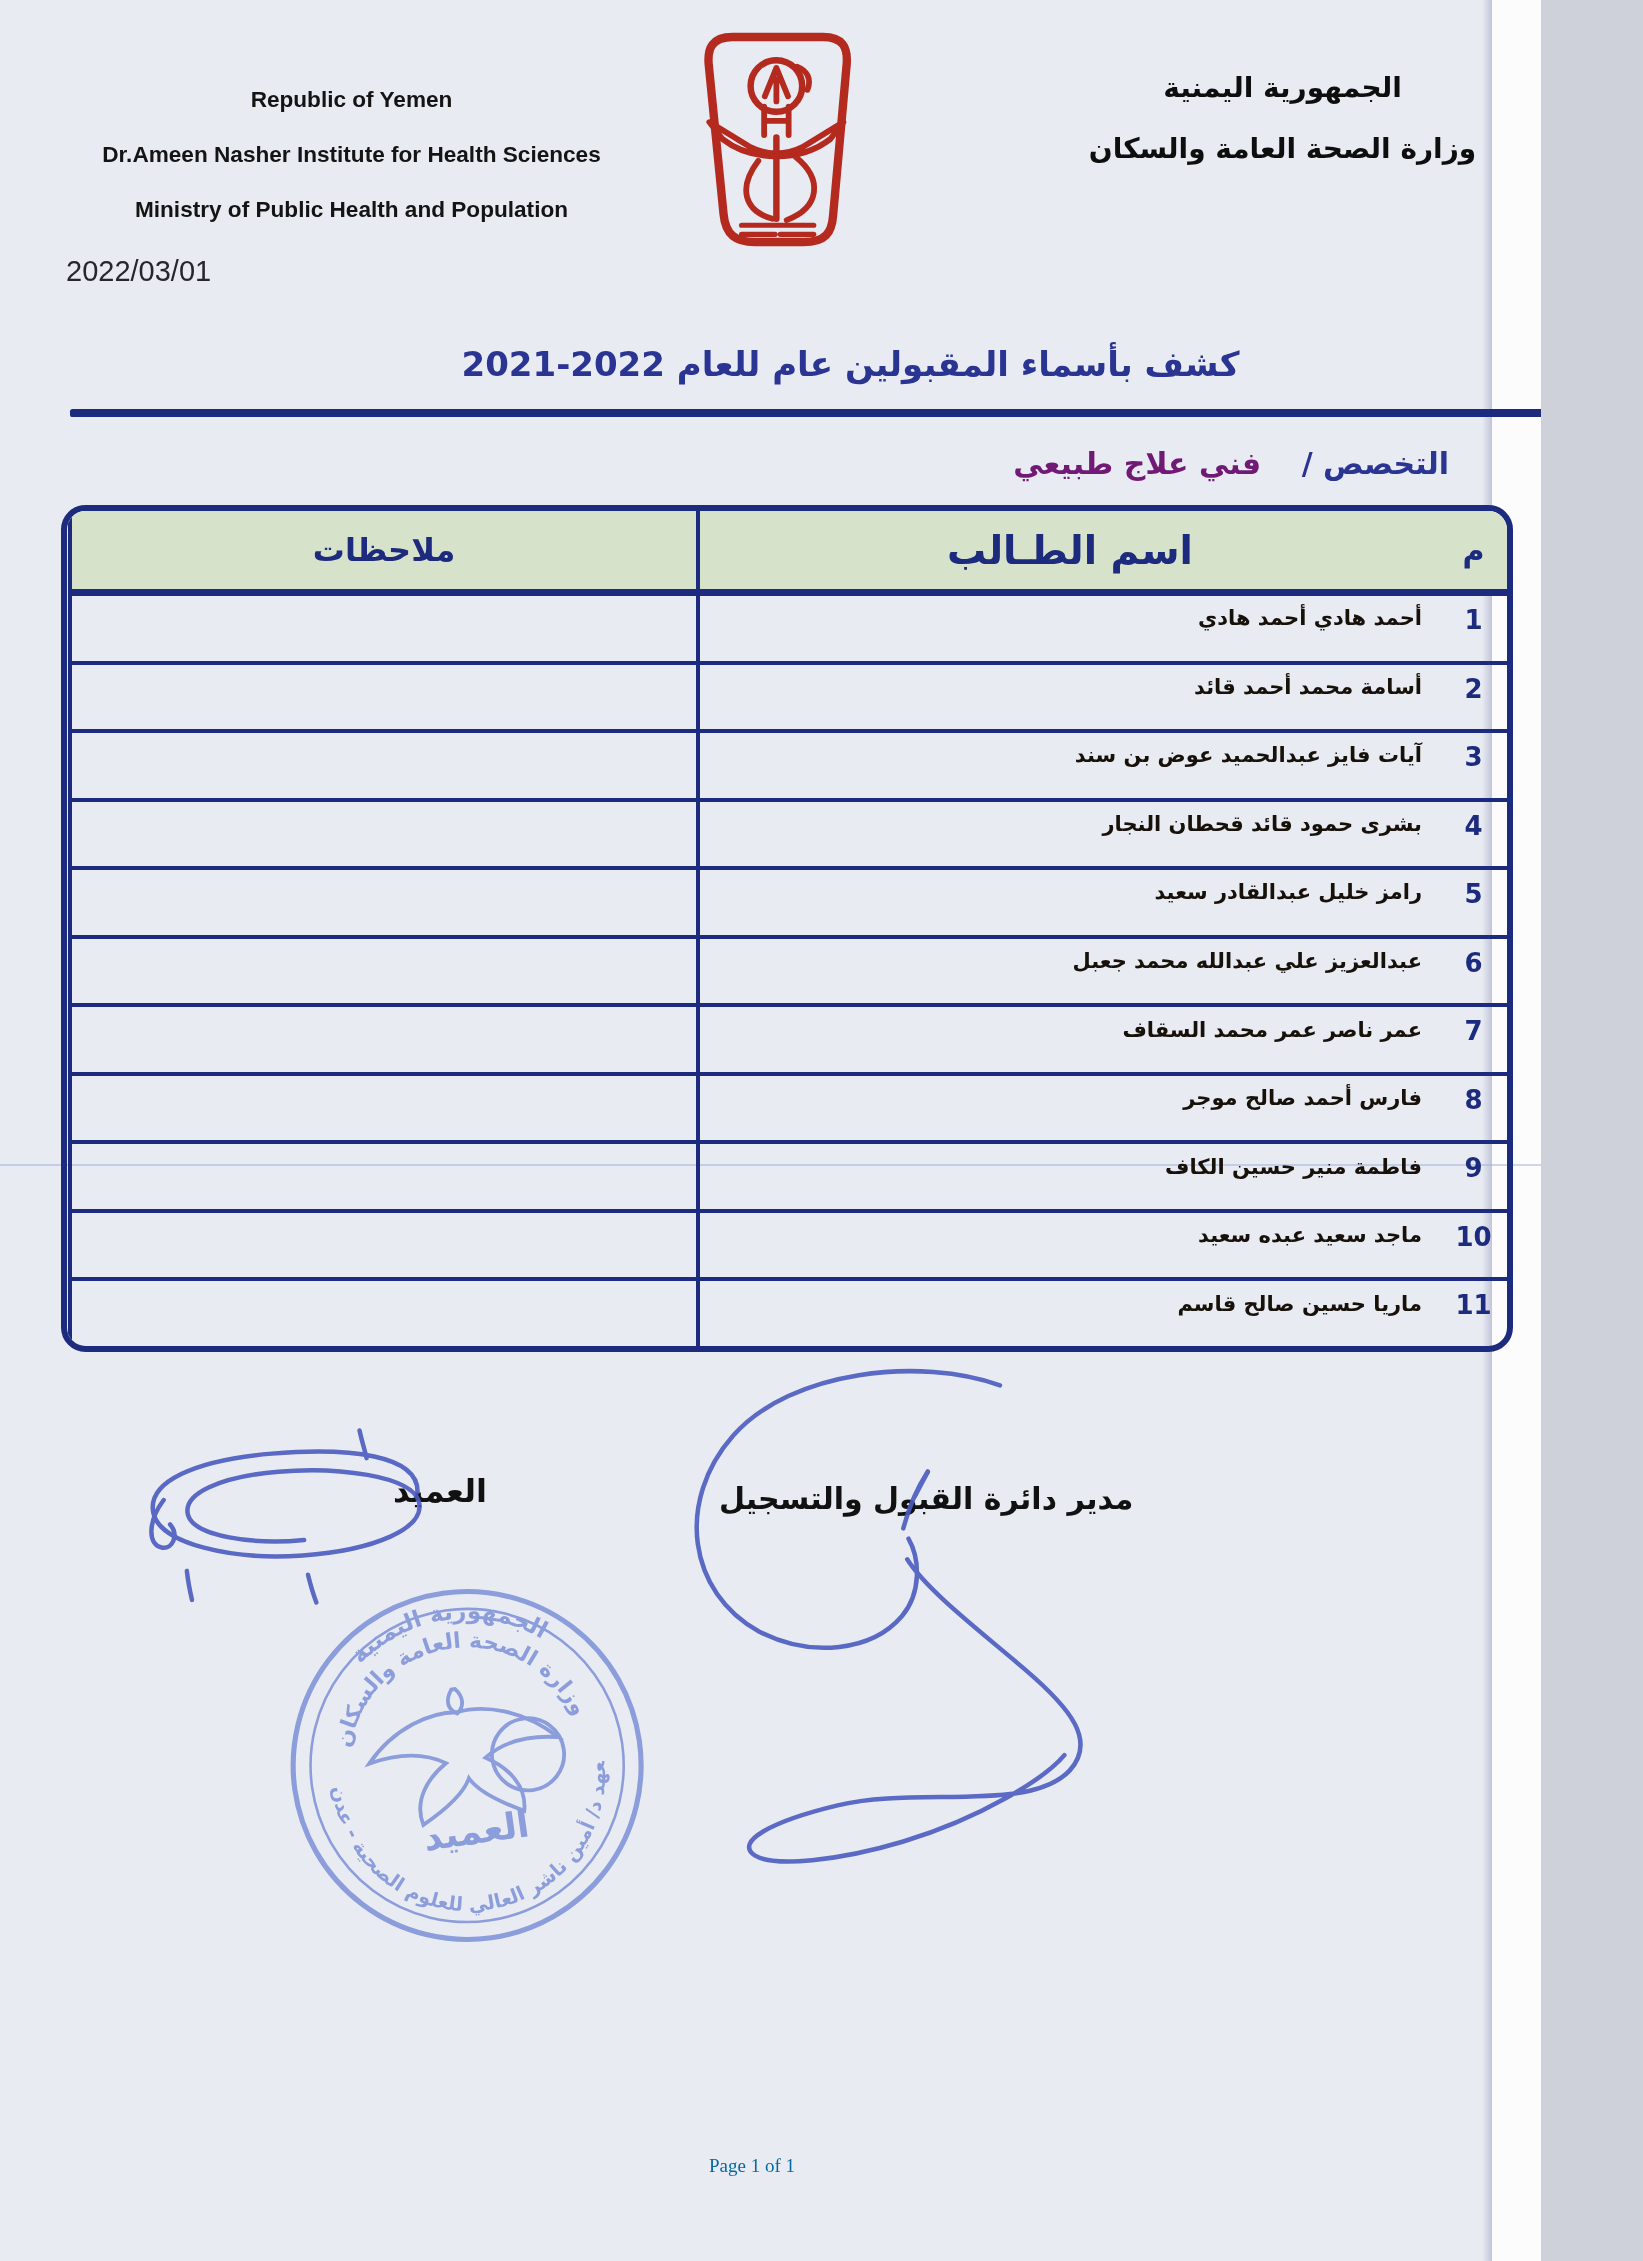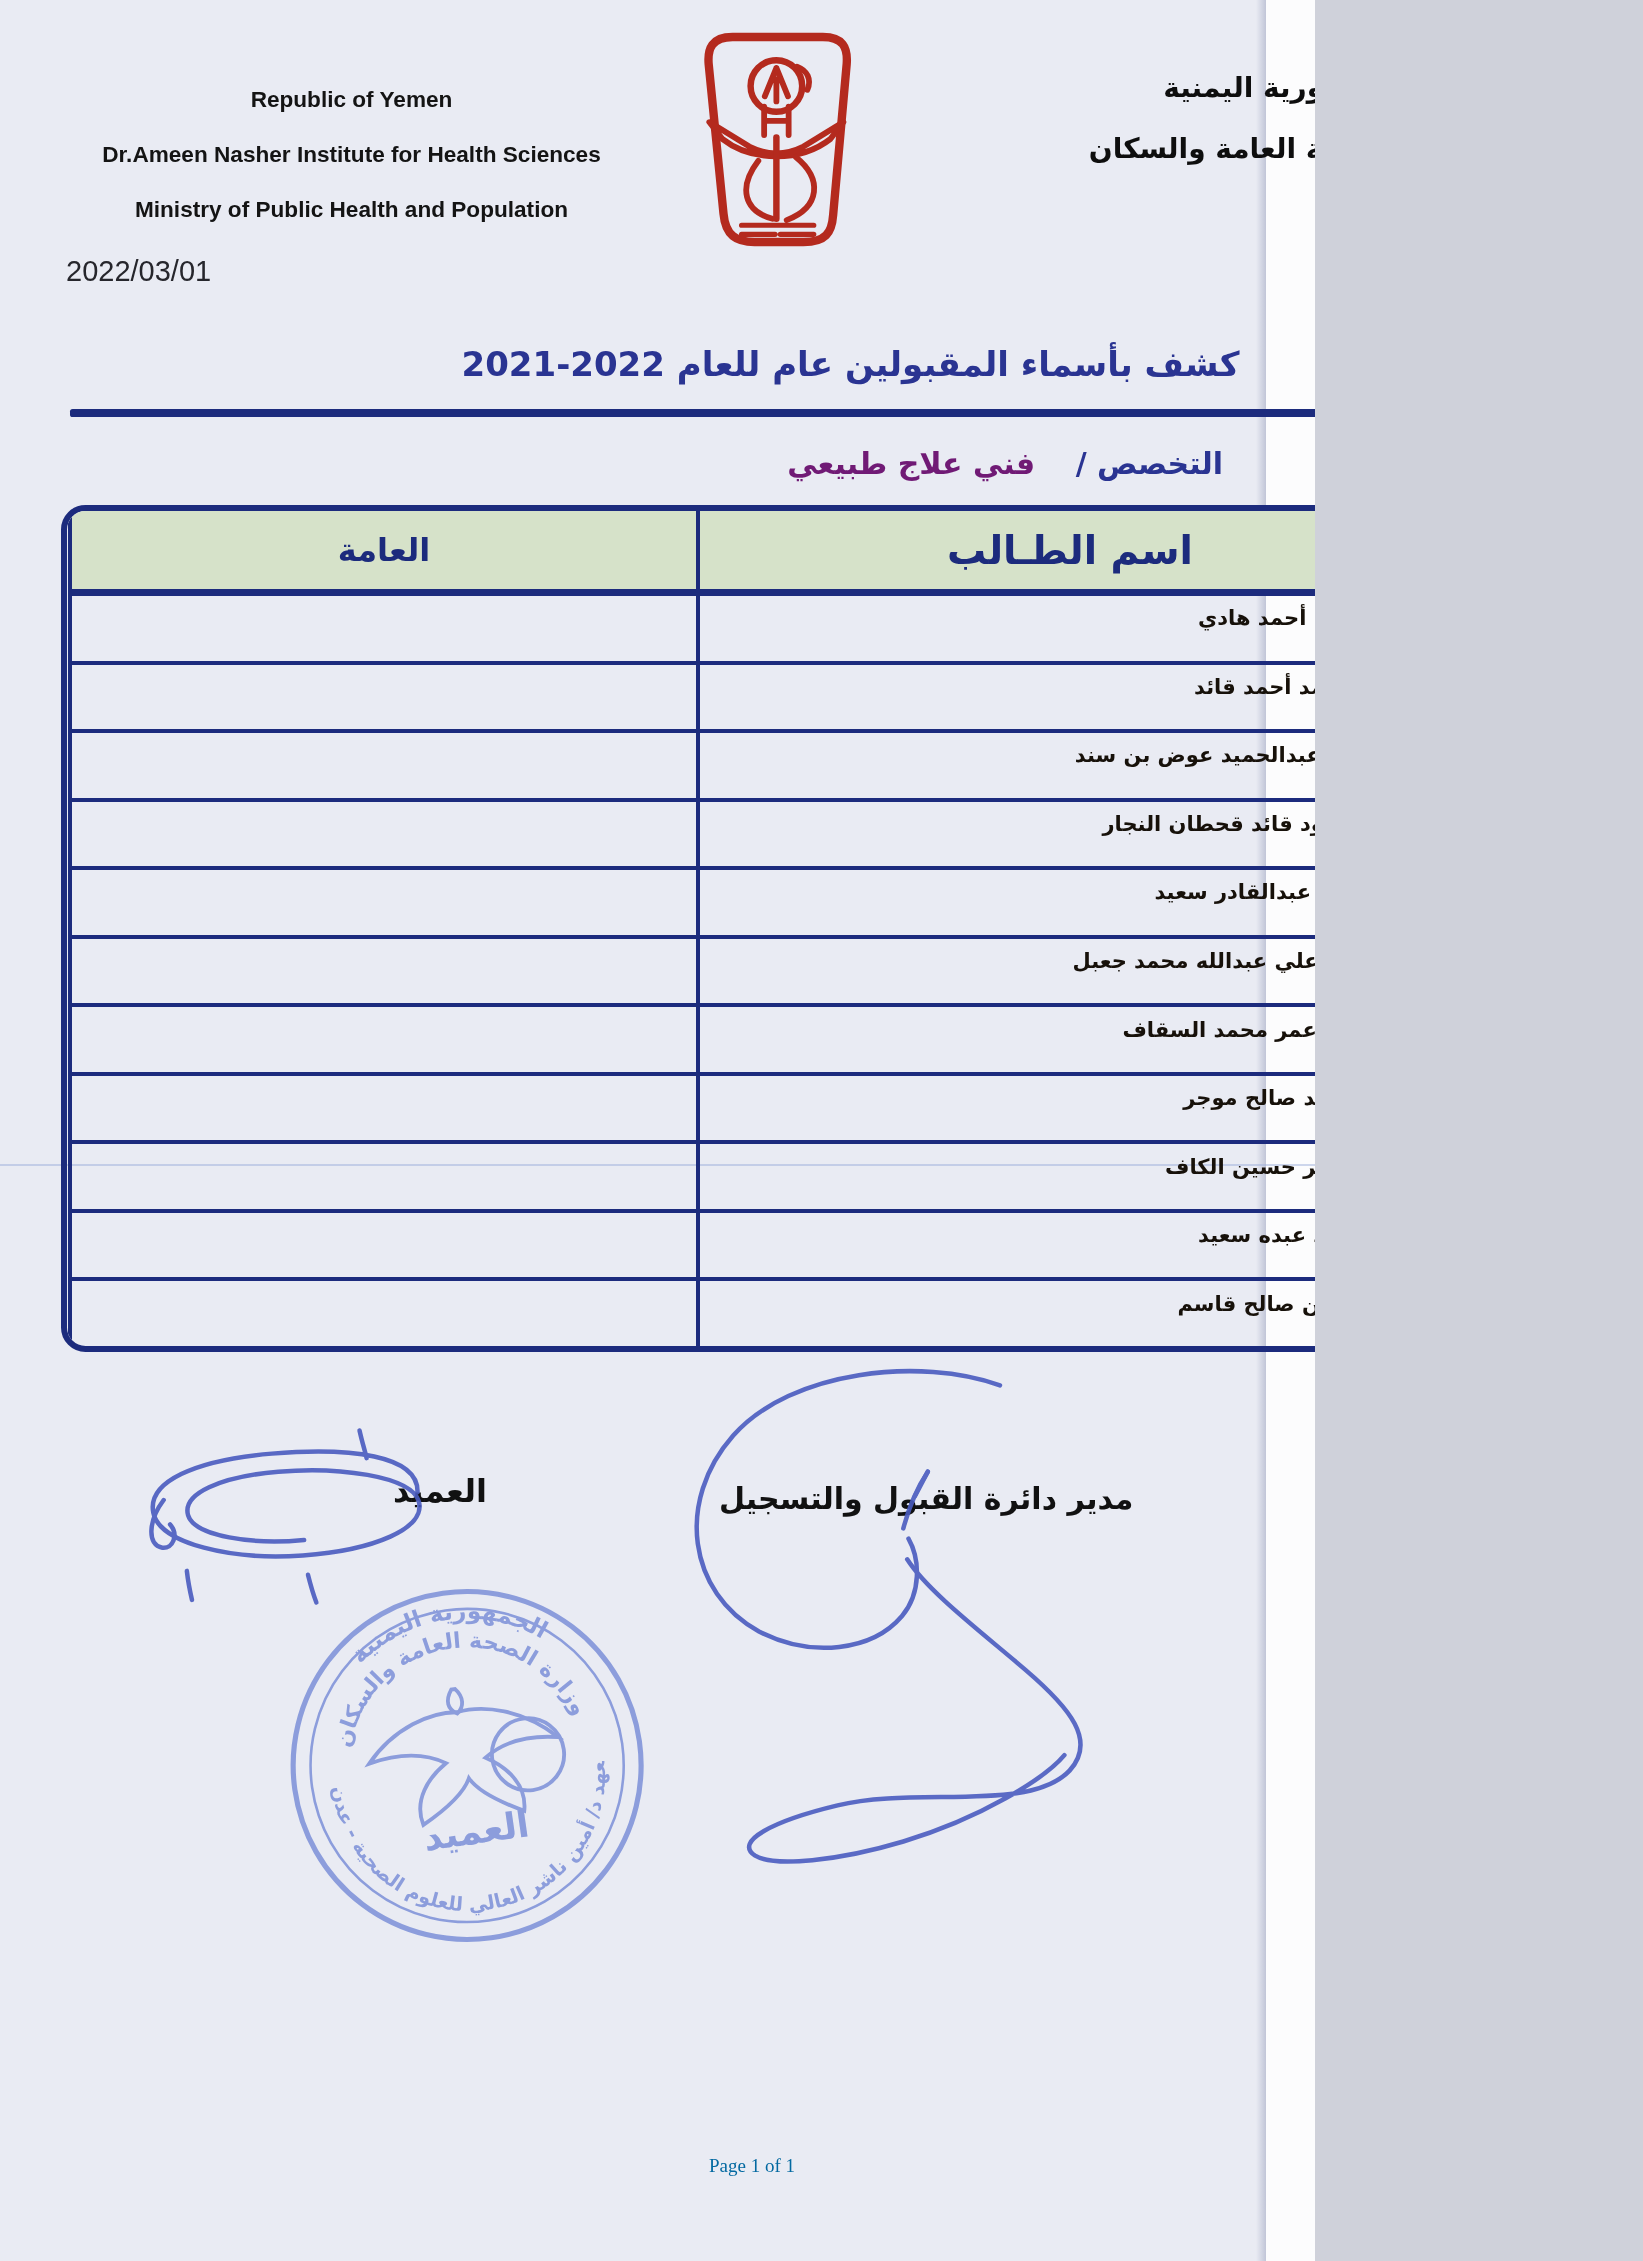--- a/index.html
+++ b/index.html
@@ -1,17 +1,17 @@
 <!DOCTYPE html>
 <html style="font-size:10.3px"><head>
 <meta charset="utf-8">
 <style>
   html,body { margin:0; padding:0; background:#cfd1da; }
   .paper {
-    position:relative; width:1315px; height:2261px;
+    position:relative; width:1541px; height:2261px;
     background:#e9ebf3; overflow:hidden;
     font-family:"DejaVu Sans", sans-serif;
   }
   .paper-edge {
     position:absolute; top:0; right:0; width:49px; height:100%;
     background:#fcfcfd;
   }
   .paper-edge-shadow {
     position:absolute; top:0; right:49px; width:10.3px; height:100%;
     background:linear-gradient(90deg, rgba(180,184,204,0), rgba(160,166,192,.55));
@@ -143,21 +143,21 @@
   <div class="rule"></div>
 
   <div class="spec">
     <span class="spec-label">التخصص /</span>
     <span class="spec-value">فني علاج طبيعي</span>
   </div>
 
   <div class="tbl">
     <div class="cell hcell h-num">م</div>
     <div class="cell hcell h-name v-line">اسم الطـالب</div>
-    <div class="cell hcell h-notes v-line">العامة</div>
+    <div class="cell hcell h-notes v-line">ملاحظات</div>
 
     <div class="cell d-num t-line">1</div>
     <div class="cell d-name v-line t-line">أحمد هادي أحمد هادي</div>
     <div class="cell d-notes v-line t-line"></div>
 
     <div class="cell d-num t-line">2</div>
     <div class="cell d-name v-line t-line">أسامة محمد أحمد قائد</div>
     <div class="cell d-notes v-line t-line"></div>
 
     <div class="cell d-num t-line">3</div>

